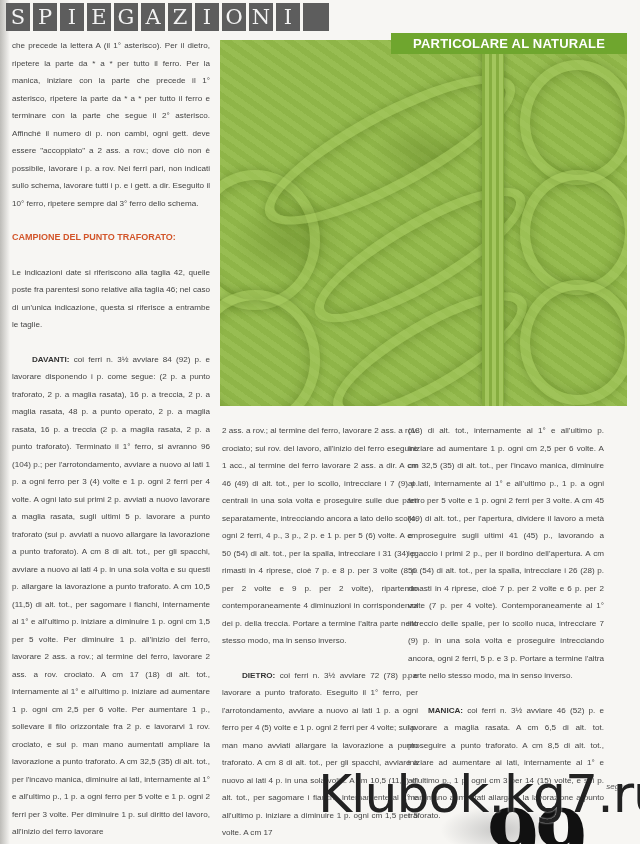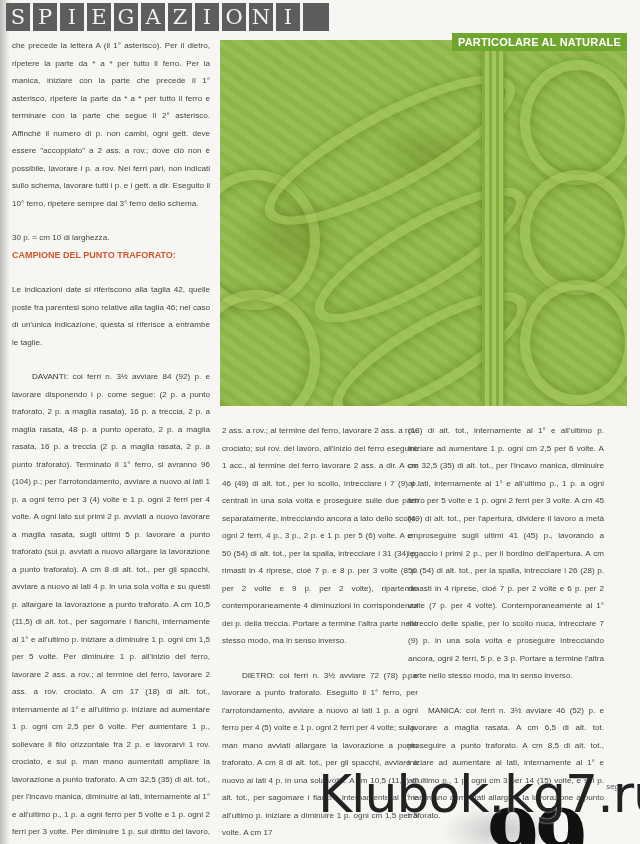--- a/index.html
+++ b/index.html
@@ -38,33 +38,33 @@
     box-shadow: inset 0 0 14px rgba(70,100,20,.45), 0 0 10px rgba(70,100,20,.4);
   }
   .photo .rib {
     position: absolute; left: 262px; top: 0; width: 22px; height: 366px;
     background: repeating-linear-gradient(to right, #86ad40 0 3px, #a3c65d 3px 7px);
     box-shadow: 0 0 6px rgba(60,90,20,.5);
   }
   .photo-tag {
     position: absolute; right: 13px; top: 33px;
     background: #6fa62e; color: #fff; font-weight: bold;
-    font-size: 11px; padding: 3px 6px; letter-spacing: .2px;
+    font-size: 13px; padding: 3px 22px; letter-spacing: .2px;
   }
   .col {
     position: absolute; font-size: 8.1px; line-height: 17.5px;
     text-align: justify; color: #444;
   }
   .col p { margin: 0; }
   .col .gap { height: 17px; }
   .c1 { left: 12px; top: 37px; width: 198px; }
   .c2 { left: 222px; top: 422px; width: 196px; }
   .c3 { left: 408px; top: 422px; width: 196px; }
   .red { color: #d2552a; font-weight: bold; font-size: 9px; }
-  .lead { font-weight: normal; color: #333; padding-left: 20px; }
+  .lead { font-weight: bold; color: #333; padding-left: 20px; }
   .segue {
     position: absolute; right: 12px; top: 782px; font-style: italic; font-size: 8px; color: #555; text-align: right;
   }
   .page-number {
     position: absolute; left: 486px; top: 800px;
     font-family: "DejaVu Serif", serif; font-weight: bold; font-size: 78px;
     color: #111; line-height: 1; letter-spacing: -6px;
   }
   .page-number-shadow {
     position: absolute; left: 440px; top: 805px; width: 120px; height: 50px;
@@ -105,21 +105,20 @@
   <div class="rib"></div>
   <div class="cable" style="left:300px;top:20px;width:95px;height:105px;"></div>
   <div class="cable" style="left:300px;top:130px;width:95px;height:105px;"></div>
   <div class="cable" style="left:300px;top:240px;width:95px;height:105px;"></div>
 </div>
 <div class="photo-tag">PARTICOLARE AL NATURALE</div>
 
 <div class="col c1">
   <p>che precede la lettera A (il 1° asterisco). Per il dietro, ripetere la parte da * a * per tutto il ferro. Per la manica, iniziare con la parte che precede il 1° asterisco, ripetere la parte da * a * per tutto il ferro e terminare con la parte che segue il 2° asterisco. Affinché il numero di p. non cambi, ogni gett. deve essere "accoppiato" a 2 ass. a rov.; dove ciò non è possibile, lavorare i p. a rov. Nei ferri pari, non indicati sullo schema, lavorare tutti i p. e i gett. a dir. Eseguito il 10° ferro, ripetere sempre dal 3° ferro dello schema.</p>
   <div class="gap"></div>
-  <p>30 p. = cm 10 di larghezza.</p>
   <p class="red">CAMPIONE DEL PUNTO TRAFORATO:</p>
   <div class="gap"></div>
   <p>Le indicazioni date si riferiscono alla taglia 42, quelle poste fra parentesi sono relative alla taglia 46; nel caso di un'unica indicazione, questa si riferisce a entrambe le taglie.</p>
   <div class="gap"></div>
   <p><span class="lead">DAVANTI:</span> <span>coi ferri n. 3½ avviare 84 (92) p. e lavorare disponendo i p. come segue: (2 p. a punto traforato, 2 p. a maglia rasata), 16 p. a treccia, 2 p. a maglia rasata, 48 p. a punto operato, 2 p. a maglia rasata, 16 p. a treccia (2 p. a maglia rasata, 2 p. a punto traforato). Terminato il 1° ferro, si avranno 96 (104) p.; per l'arrotondamento, avviare a nuovo ai lati 1 p. a ogni ferro per 3 (4) volte e 1 p. ogni 2 ferri per 4 volte. A ogni lato sui primi 2 p. avviati a nuovo lavorare a maglia rasata, sugli ultimi 5 p. lavorare a punto traforato (sui p. avviati a nuovo allargare la lavorazione a punto traforato). A cm 8 di alt. tot., per gli spacchi, avviare a nuovo ai lati 4 p. in una sola volta e su questi p. allargare la lavorazione a punto traforato. A cm 10,5 (11,5) di alt. tot., per sagomare i fianchi, internamente al 1° e all'ultimo p. iniziare a diminuire 1 p. ogni cm 1,5 per 5 volte. Per diminuire 1 p. all'inizio del ferro, lavorare 2 ass. a rov.; al termine del ferro, lavorare 2 ass. a rov. crociato. A cm 17 (18) di alt. tot., internamente al 1° e all'ultimo p. iniziare ad aumentare 1 p. ogni cm 2,5 per 6 volte. Per aumentare 1 p., sollevare il filo orizzontale fra 2 p. e lavorarvi 1 rov. crociato, e sui p. man mano aumentati ampliare la lavorazione a punto traforato. A cm 32,5 (35) di alt. tot., per l'incavo manica, diminuire ai lati, internamente al 1° e all'ultimo p., 1 p. a ogni ferro per 5 volte e 1 p. ogni 2 ferri per 3 volte. Per diminuire 1 p. sul diritto del lavoro, all'inizio del ferro lavorare</span></p>
 </div>
 
 <div class="col c2">
   <p>2 ass. a rov.; al termine del ferro, lavorare 2 ass. a rov. crociato; sul rov. del lavoro, all'inizio del ferro eseguire 1 acc., al termine del ferro lavorare 2 ass. a dir. A cm 46 (49) di alt. tot., per lo scollo, intrecciare i 7 (9) p. centrali in una sola volta e proseguire sulle due parti separatamente, intrecciando ancora a lato dello scollo, ogni 2 ferri, 4 p., 3 p., 2 p. e 1 p. per 5 (6) volte. A cm 50 (54) di alt. tot., per la spalla, intrecciare i 31 (34) p. rimasti in 4 riprese, cioè 7 p. e 8 p. per 3 volte (8 p. per 2 volte e 9 p. per 2 volte), ripartendo contemporaneamente 4 diminuzioni in corrispondenza dei p. della treccia. Portare a termine l'altra parte nello stesso modo, ma in senso inverso.</p>
   <div class="gap"></div>

